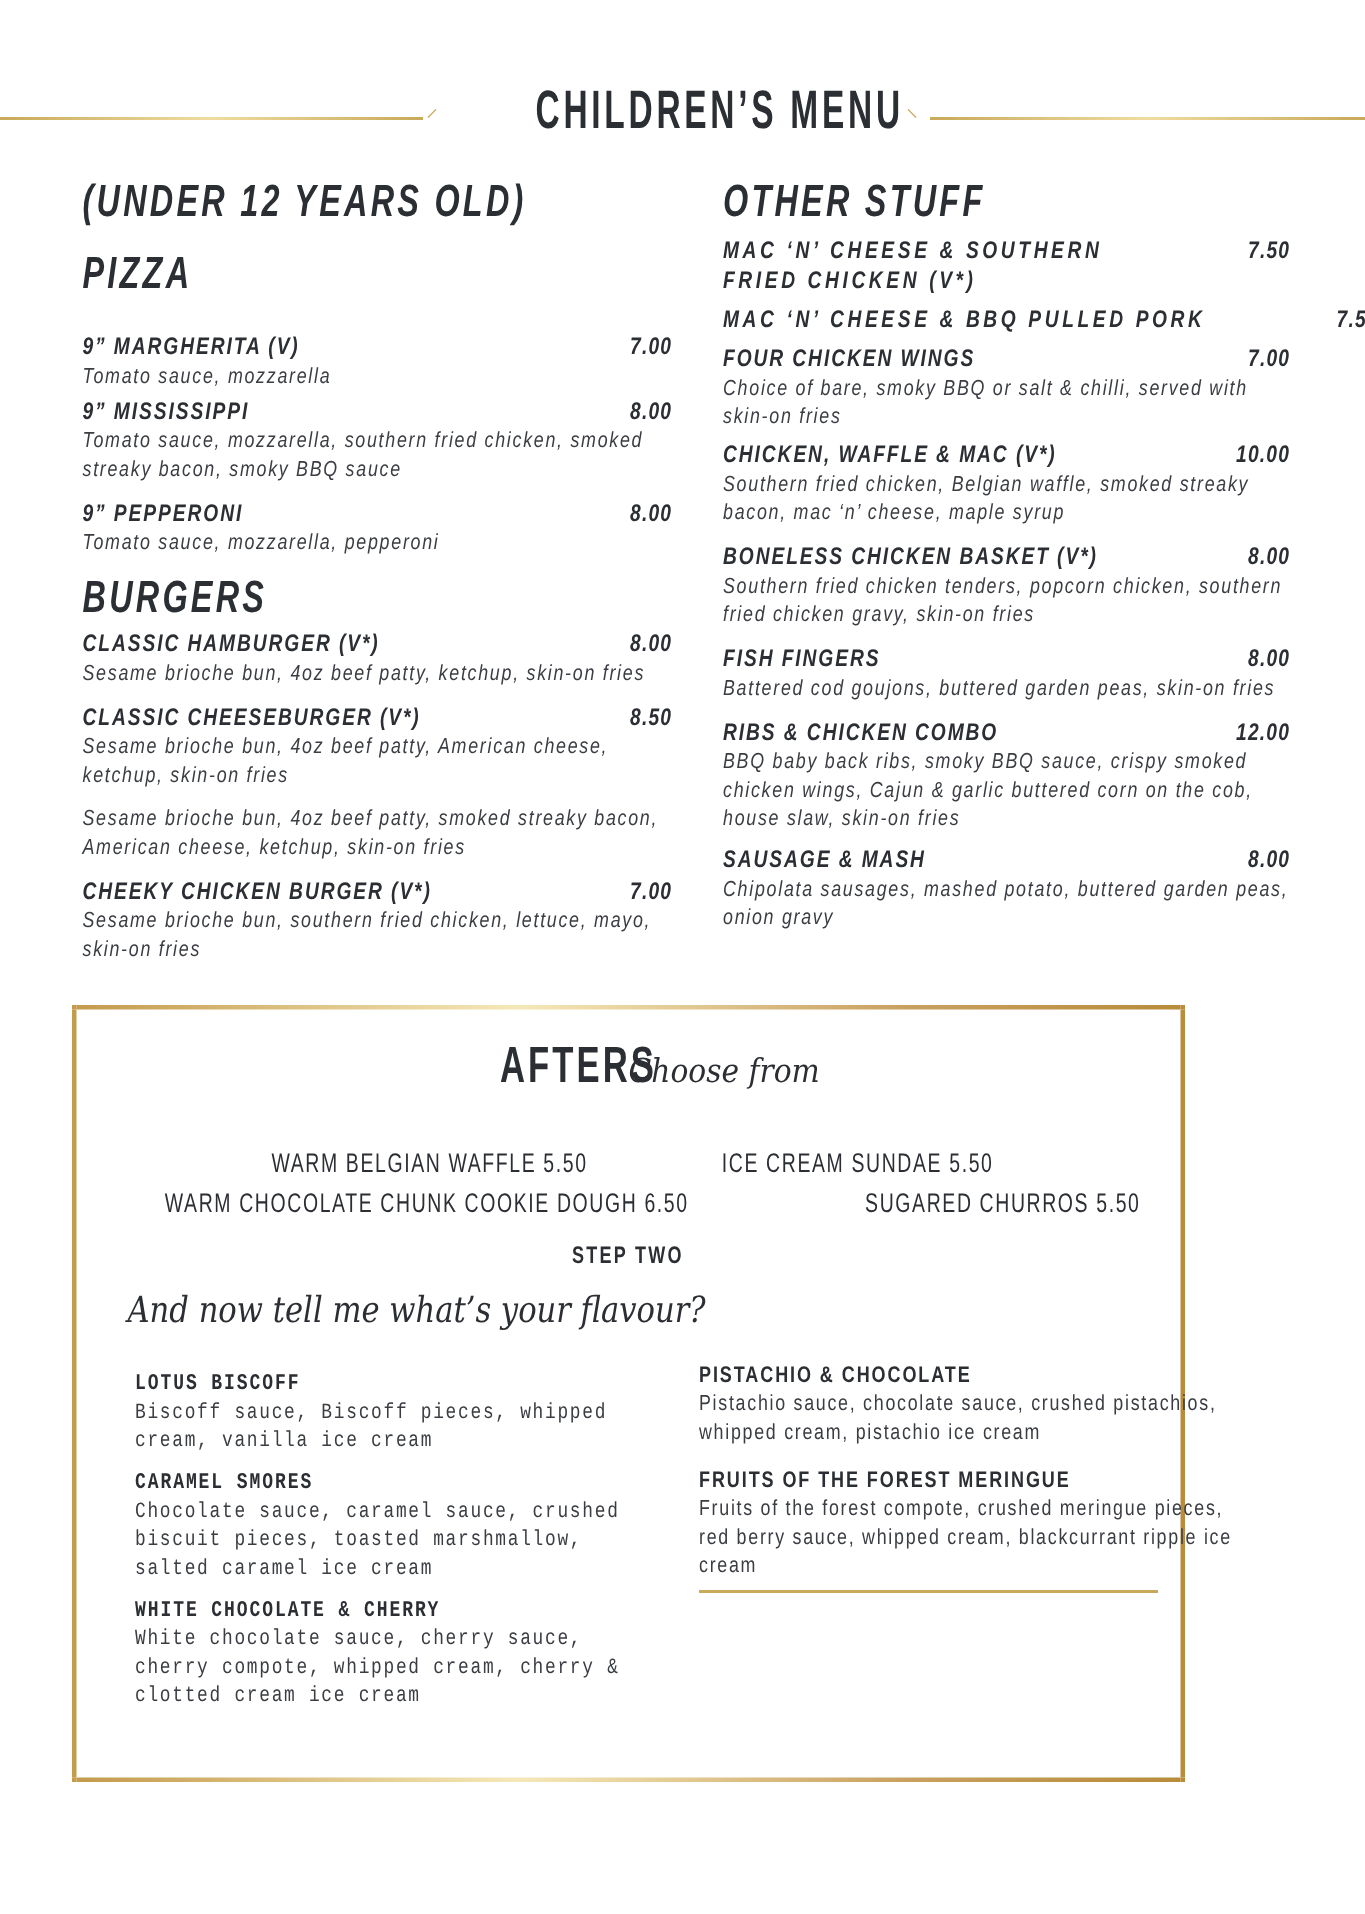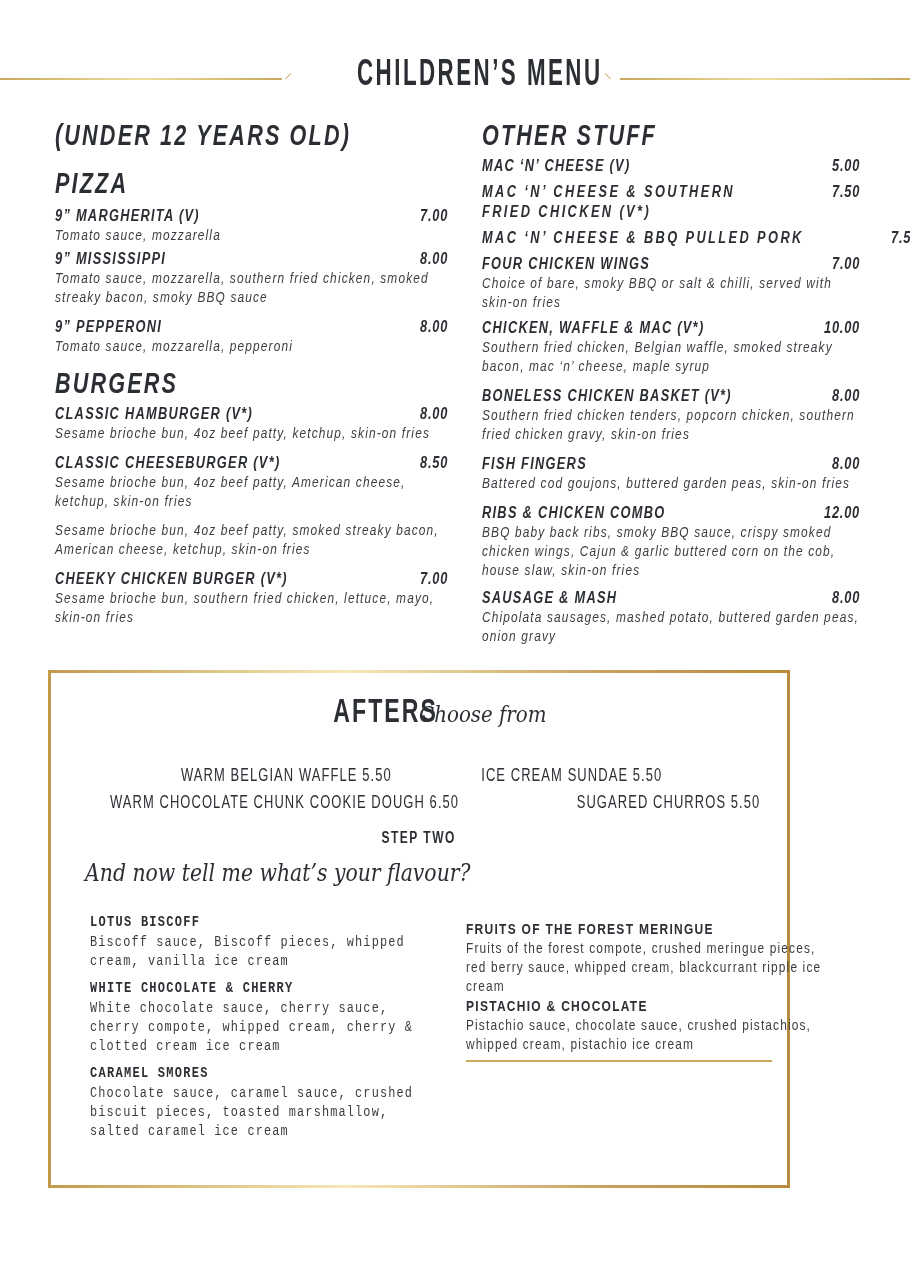--- a/index.html
+++ b/index.html
@@ -127,21 +127,21 @@
   <div class="curl left">⸝</div>
   <div class="title">CHILDREN’S MENU</div>
   <div class="curl right">⸜</div>
   <div class="rule right"></div>
 </div>
 
 <div class="col left">
   <div class="h1">(UNDER 12 YEARS OLD)</div>
   <div class="h2" style="margin-top:14px;">PIZZA</div>
 
-  <div class="item" style="margin-top:6px;">
+  <div class="item" style="margin-top:22px;">
     <div class="name-row">
         <span class="name">9” MARGHERITA (V)</span>
         <span class="price">7.00</span>
       </div>
     <div class="desc">Tomato sauce, mozzarella</div>
   </div>
   <div class="item" style="margin-top:4px;">
     <div class="name-row">
         <span class="name">9” MISSISSIPPI</span>
         <span class="price">8.00</span>
@@ -179,26 +179,20 @@
         <span class="name">CHEEKY CHICKEN BURGER (V*)</span>
         <span class="price">7.00</span>
       </div>
     <div class="desc">Sesame brioche bun, southern fried chicken, lettuce, mayo, skin-on fries</div>
   </div>
 </div>
 
 <div class="col right">
   <div class="h2">OTHER STUFF</div>
 
-  <div class="item" style="margin-top:4px;">
-    <div class="name-row">
-        <span class="name">MAC ‘N’ CHEESE (V)</span>
-        <span class="price">5.00</span>
-      </div>
-  </div>
   <div class="item" style="margin-top:6px;">
     <div class="name-row">
       <span class="name" style="white-space:normal; width:340px; letter-spacing:3px;">MAC ‘N’ CHEESE &amp; SOUTHERN FRIED CHICKEN (V*)</span>
       <span class="price">7.50</span>
     </div>
   </div>
   <div class="item" style="margin-top:6px;">
     <div class="name-row">
         <span class="name" style="letter-spacing:3px;">MAC ‘N’ CHEESE &amp; BBQ PULLED PORK</span>
         <span class="price">7.50</span>
@@ -265,33 +259,33 @@
   </div>
   <div class="step" style="top:156px;"><span>STEP TWO</span></div>
   <div class="tagline"><span>And now tell me what’s your flavour?</span></div>
 
   <div class="fl" style="left:39px; top:240px; width:340px;font-family:Liberation Mono, monospace;">
     <div class="item">
       <div class="name">LOTUS BISCOFF</div>
       <div class="desc">Biscoff sauce, Biscoff pieces, whipped cream, vanilla ice cream</div>
     </div>
     <div class="item" style="margin-top:8px;">
+      <div class="name">CARAMEL SMORES</div>
+      <div class="desc">Chocolate sauce, caramel sauce, crushed biscuit pieces, toasted marshmallow, salted caramel ice cream</div>
+    </div>
+    <div class="item" style="margin-top:8px;">
       <div class="name">WHITE CHOCOLATE &amp; CHERRY</div>
       <div class="desc">White chocolate sauce, cherry sauce, cherry compote, whipped cream, cherry &amp; clotted cream ice cream</div>
     </div>
-    <div class="item" style="margin-top:8px;">
-      <div class="name">CARAMEL SMORES</div>
-      <div class="desc">Chocolate sauce, caramel sauce, crushed biscuit pieces, toasted marshmallow, salted caramel ice cream</div>
-    </div>
   </div>
 
   <div class="fl" style="left:415px; top:234px; width:370px;">
+    <div class="item">
+      <div class="name">PISTACHIO &amp; CHOCOLATE</div>
+      <div class="desc">Pistachio sauce, chocolate sauce, crushed pistachios, whipped cream, pistachio ice cream</div>
+    </div>
     <div class="item" style="margin-top:12px;">
       <div class="name">FRUITS OF THE FOREST MERINGUE</div>
       <div class="desc">Fruits of the forest compote, crushed meringue pieces, red berry sauce, whipped cream, blackcurrant ripple ice cream</div>
     </div>
-    <div class="item">
-      <div class="name">PISTACHIO &amp; CHOCOLATE</div>
-      <div class="desc">Pistachio sauce, chocolate sauce, crushed pistachios, whipped cream, pistachio ice cream</div>
-    </div>
     <div class="divider"></div>
   </div>
 </div>
 
 </body></html>

